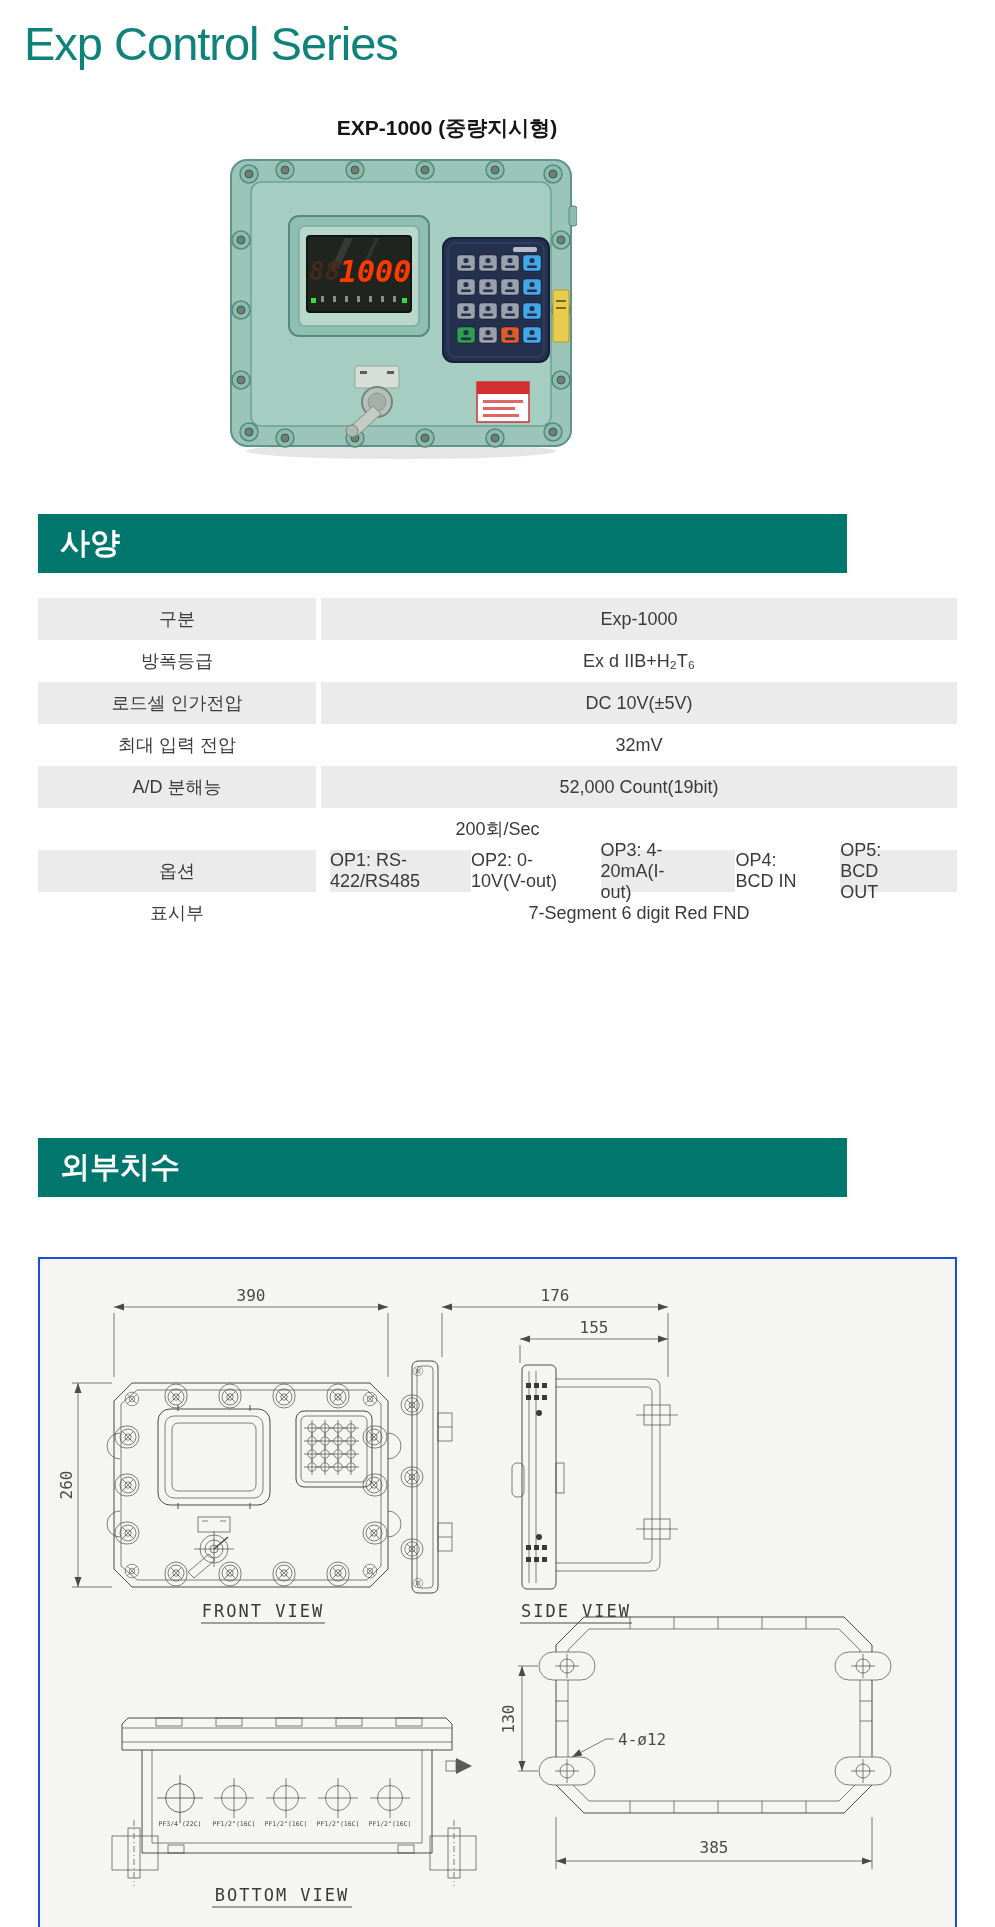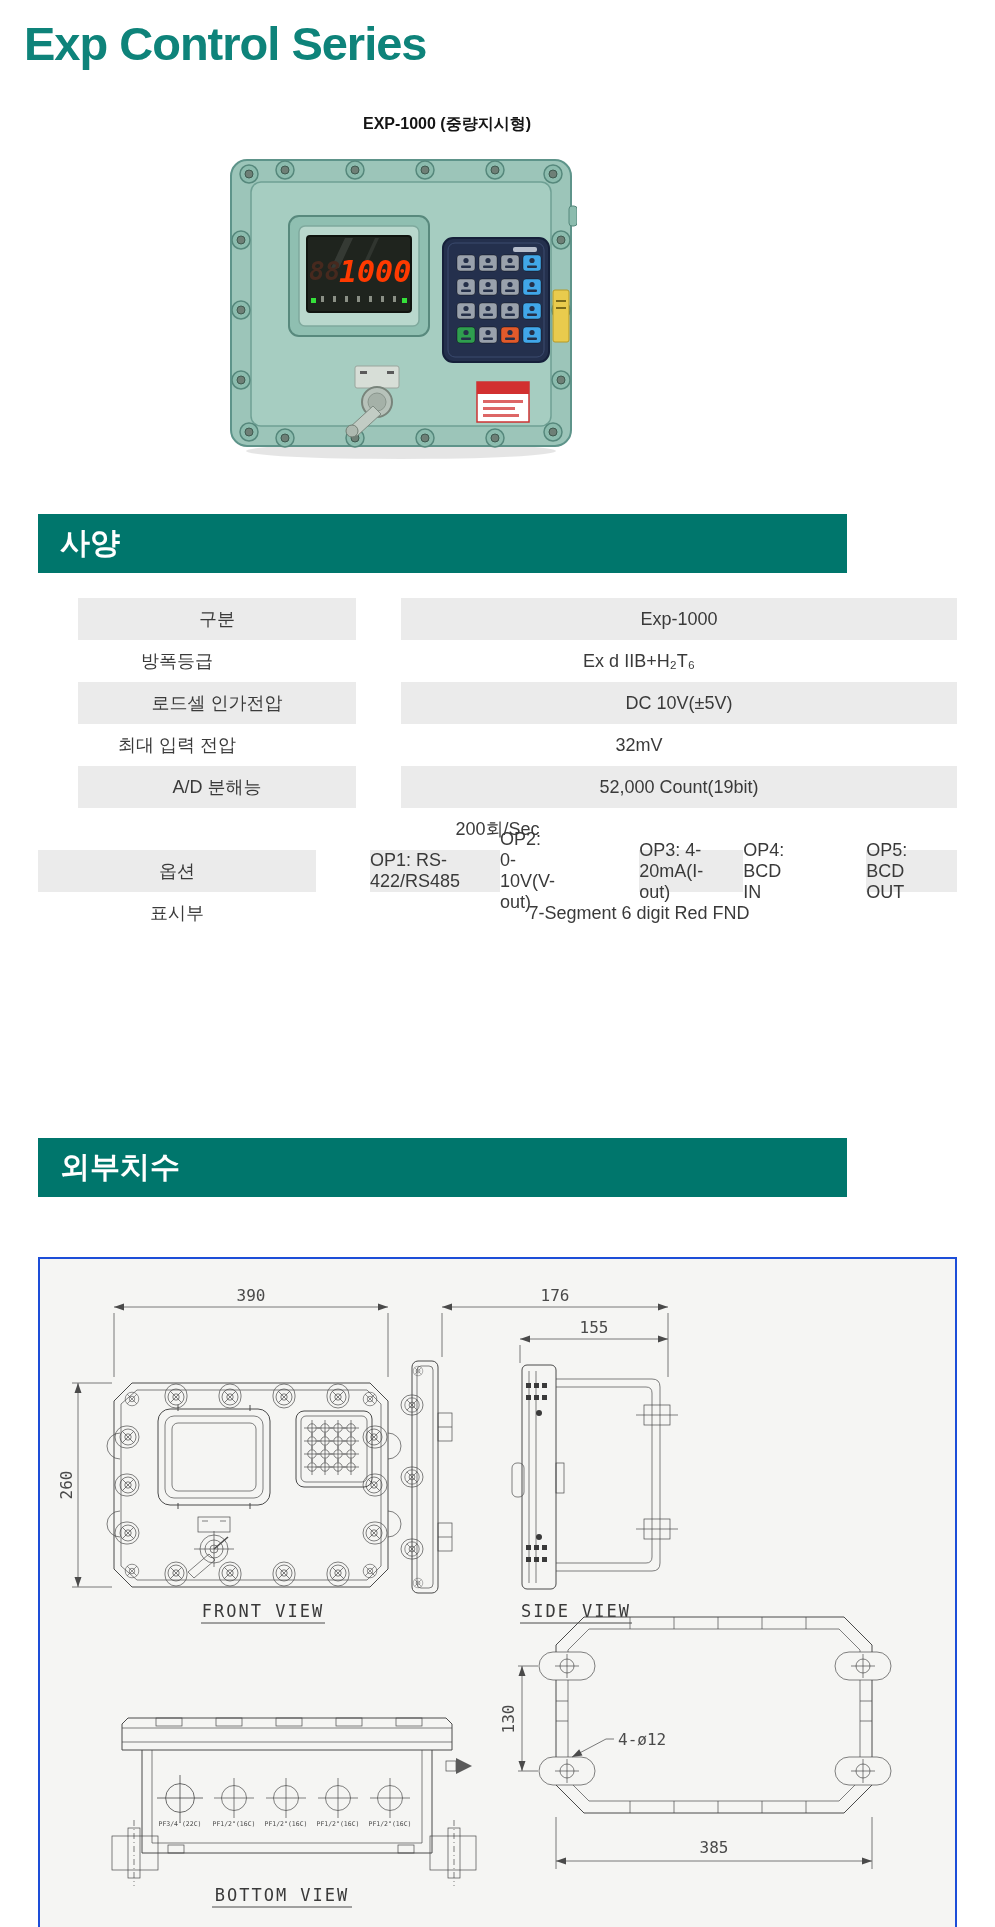--- a/index.html
+++ b/index.html
@@ -1,29 +1,29 @@
 <!DOCTYPE html>
 <html><head>
 <meta charset="utf-8">
 <style>
   html,body{margin:0;padding:0;background:#fff;}
   #page{position:relative;width:995px;height:1927px;background:#fff;overflow:hidden;
         font-family:"Liberation Sans",sans-serif;color:#333;}
   .abs{position:absolute;}
-  .page-title{left:24px;top:16px;font-size:47px;font-weight:bold;color:#0E837A;letter-spacing:-1px;text-align:center;}
-  .product-caption{left:147px;top:114px;width:600px;text-align:center;font-size:16px;font-weight:bold;color:#151515;}
+  .page-title{left:24px;top:16px;font-size:47px;font-weight:normal;color:#0E837A;letter-spacing:-1px;text-align:center;}
+  .product-caption{left:147px;top:114px;width:600px;text-align:center;font-size:21px;font-weight:bold;color:#151515;}
   .section-bar{left:38px;width:809px;height:59px;background:#00766C;color:#fff;font-size:30px;font-weight:bold;
                display:flex;align-items:center;padding-left:22px;box-sizing:border-box;}
   .bar-spec{top:514px;}
   .bar-dim{top:1138px;}
   .spec-table{left:38px;top:598px;width:919px;font-size:18px;color:#3a3a3a;}
   .srow{display:flex;height:42px;}
   .cell-label{width:278px;margin-right:5px;display:flex;align-items:center;justify-content:center;}
   .cell-value{flex:1;display:flex;align-items:center;justify-content:center;box-sizing:border-box;}
-  .bg{background:#EBEBEB;margin-left:40px;}
+  .bg{background:#EBEBEB;}
   .srow-group{display:flex;}
   .group-label{width:278px;margin-right:14px;background:#EBEBEB;display:flex;align-items:center;justify-content:center;}
   .group-values{flex:1;display:flex;flex-direction:row;}
   .group-values .gcell{height:42px;display:flex;align-items:center;justify-content:center;padding-right:40px;box-sizing:border-box;}
   .drawings-panel{left:38px;top:1216px;width:919px;height:688px;background:#F5F5F3;
                   border:2px solid #1d4ed8;box-sizing:border-box;margin-top:41px;}
   svg .ln{stroke:#4A4A4A;stroke-width:1;fill:none;}
   svg .thin{stroke:#4A4A4A;stroke-width:0.7;fill:none;}
   svg .dim{stroke:#6B6B6B;stroke-width:0.9;fill:none;}
   svg .cadtxt{font-family:"DejaVu Sans Mono",monospace;fill:#4A4A4A;font-size:16px;}

